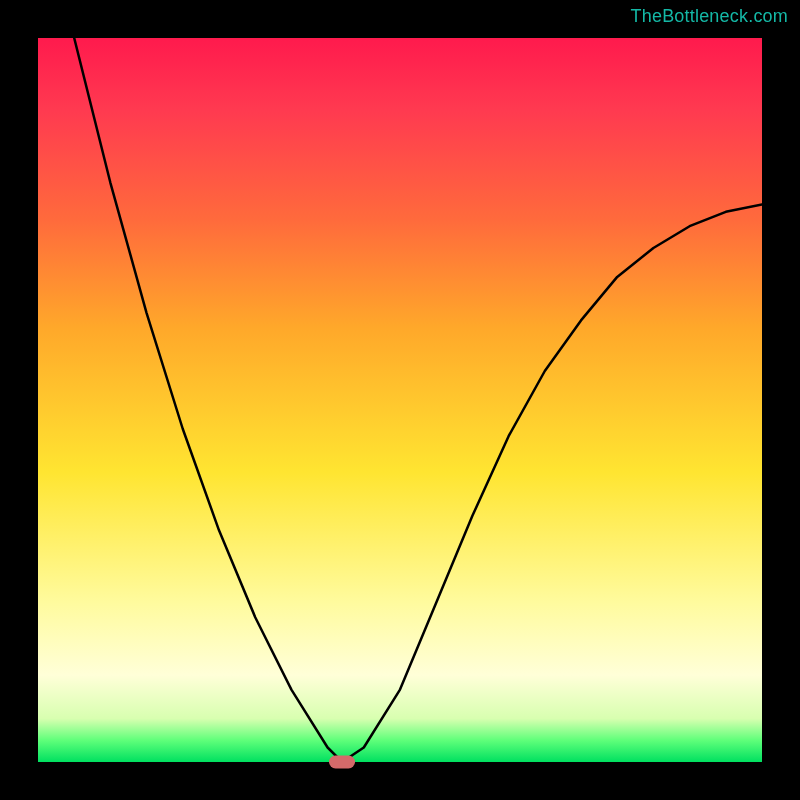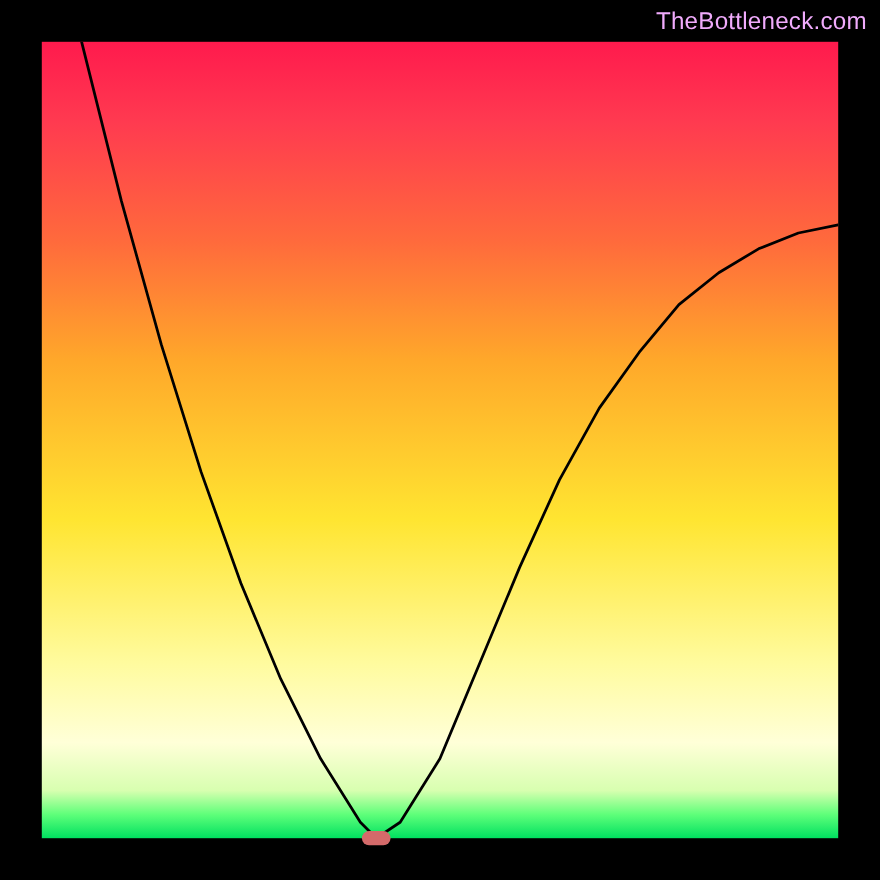--- a/index.html
+++ b/index.html
@@ -34,22 +34,22 @@
       #ffffd8 88%,
       #d8ffb0 94%,
       #5fff7a 97%,
       #00e060 100%);
   }
   .watermark {
     position: absolute;
     top: 6px;
     right: 12px;
     font-family: Arial, Helvetica, sans-serif;
-    font-size: 22px;
-    color: #f0abfc;
+    font-size: 18px;
+    color: #14b8a6;
     letter-spacing: 0.2px;
   }
   svg.curve {
     position: absolute;
     top: 0;
     left: 0;
     width: 724px;
     height: 724px;
   }
   .marker {

